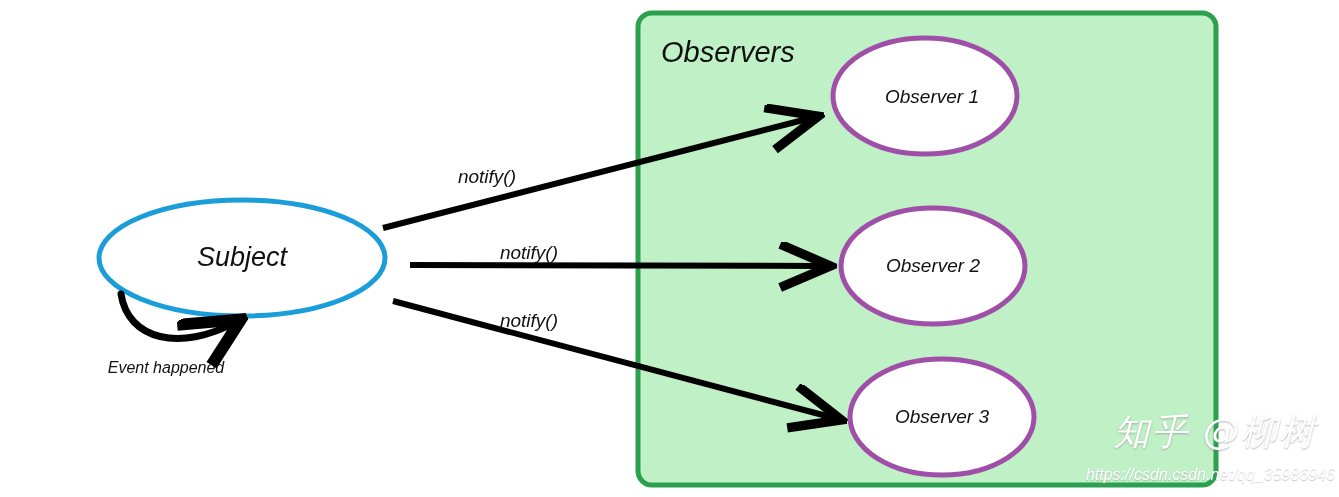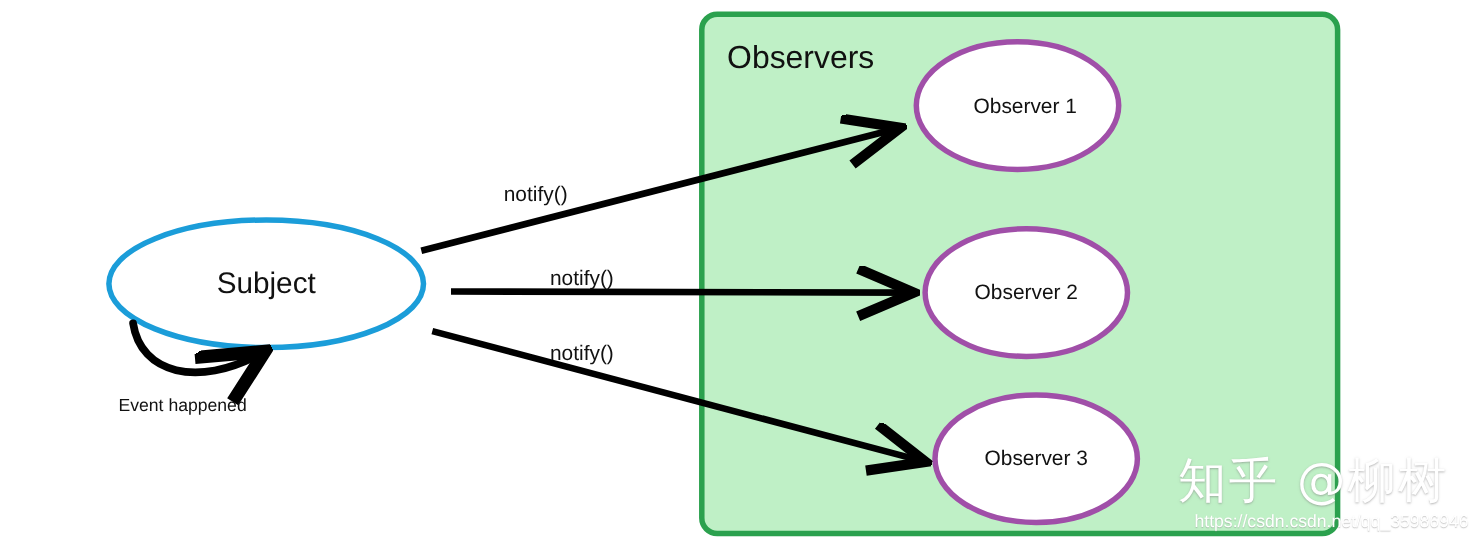--- a/index.html
+++ b/index.html
@@ -9,20 +9,21 @@
   }
   body {
     font-family: "Liberation Sans", sans-serif;
   }
   #canvas {
     position: relative;
     width: 1339px;
     height: 497px;
     background: #ffffff;
     overflow: hidden;
+    font-style: italic;
   }
   #diagram {
     position: absolute;
     top: 0;
     left: 0;
     width: 1339px;
     height: 497px;
   }
   .svg-label {
     font-family: "Liberation Sans", sans-serif;
@@ -31,21 +32,21 @@
   .lbl-subject   { font-size: 27px; }
   .lbl-observers { font-size: 29px; }
   .lbl-observer  { font-size: 19px; }
   .lbl-notify    { font-size: 19px; }
   .lbl-event     { font-size: 16px; }
   .watermark-zh {
     position: absolute;
     right: 22px;
     top: 408px;
     font-family: "DejaVu Sans", sans-serif;
-    font-size: 44px;
+    font-size: 36px;
     color: #ffffff;
     letter-spacing: 2px;
     text-shadow: 0 1px 2px rgba(120,120,120,0.55);
     white-space: nowrap;
     pointer-events: none;
   }
   .watermark-url {
     position: absolute;
     right: 4px;
     top: 466px;

